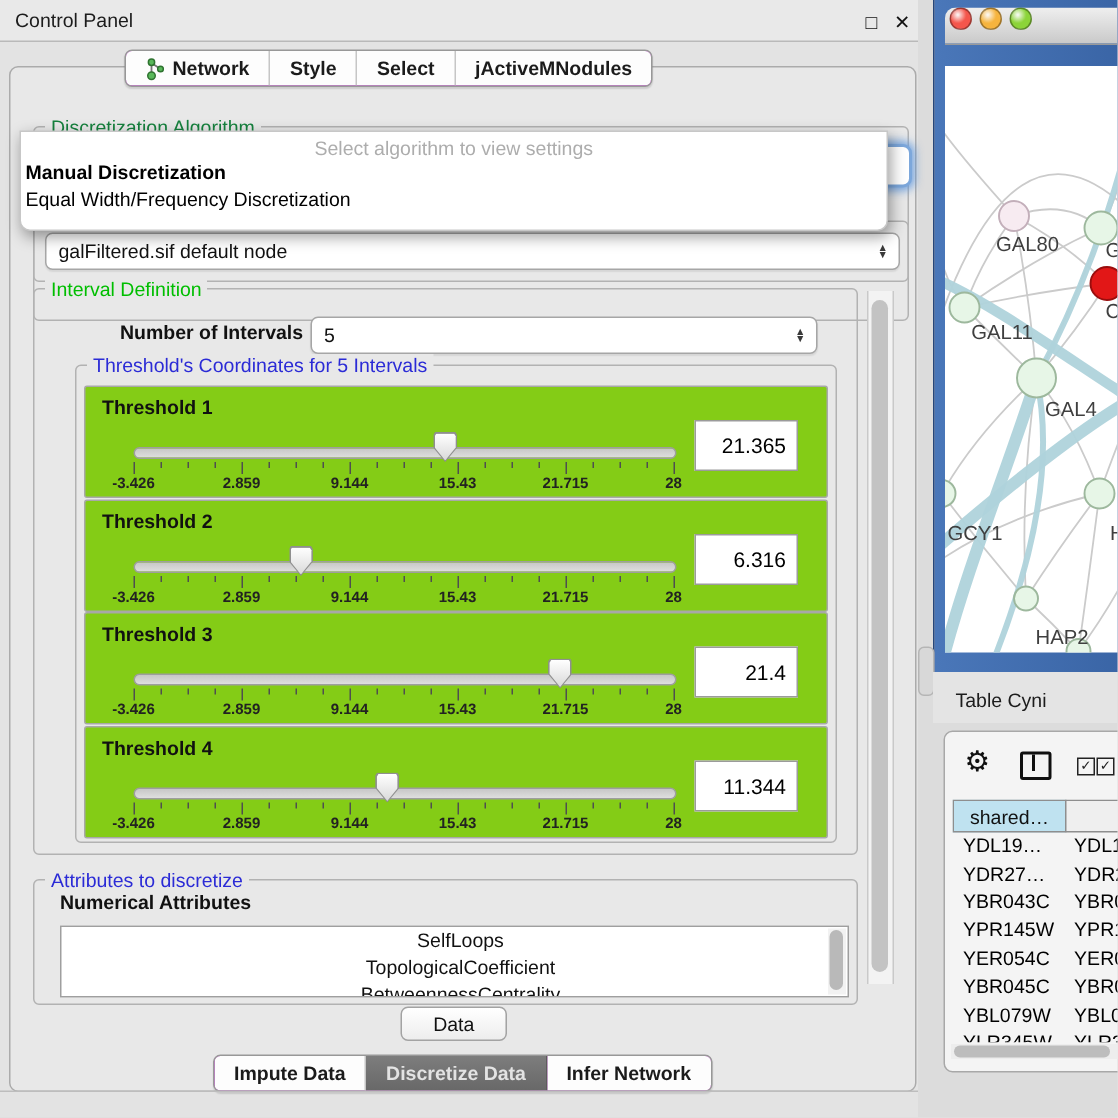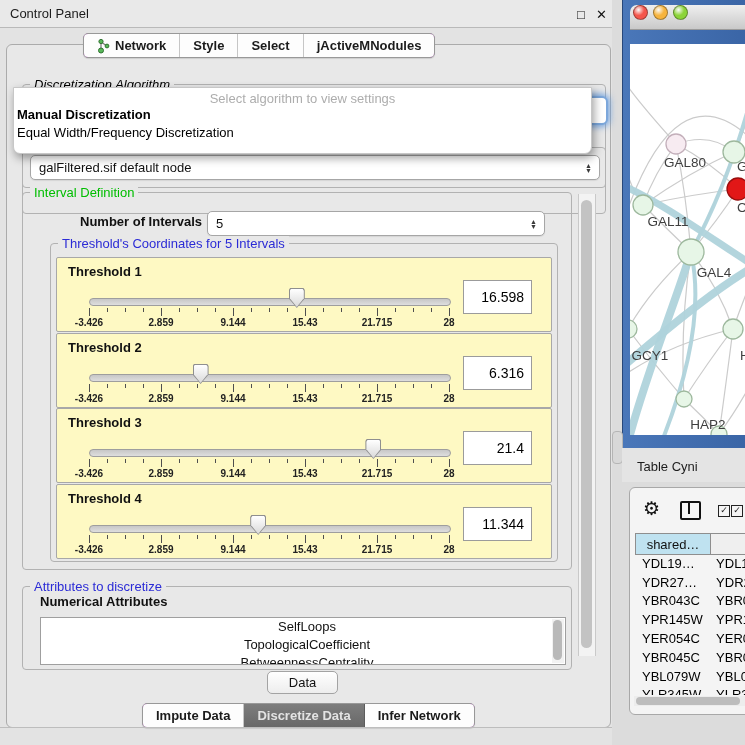--- a/index.html
+++ b/index.html
@@ -16,35 +16,35 @@
   
   .seg{position:absolute;display:flex;height:23px;background:#a21caf;border:1px solid #989898;border-radius:5px;overflow:hidden;box-shadow:0 1px 1px rgba(0,0,0,.12);}
   .seg .s{display:flex;align-items:center;gap:5px;padding:0 13px;font-size:13px;font-weight:600;color:#1b1b1b;background:#FDFDFD;border-right:1px solid #C6C6C6;white-space:nowrap;cursor:default;}
   .seg .s:last-child{border-right:none;}
   .seg .s.sel{background:linear-gradient(#7d7d7d,#686868);color:#E3E3E3;border-right-color:#5c5c5c;}
 
   
   #content-panel{left:6px;top:16px;width:603px;height:682px;border:1px solid #ABABAB;border-radius:6px;background:#E8E8E8;}
   .group{position:absolute;border:1px solid #B2B2B2;border-radius:4px;}
   .gtitle{position:absolute;top:-8px;left:7px;padding:0 4px;background:#E8E8E8;font-size:13px;white-space:nowrap;}
-  .t-gray{color:#000000;font-style:italic;} .t-dark{color:#2a2a2a;} .t-green{color:#00BE00;} .t-blue{color:#2B2BD6;}
+  .t-gray{color:#15803d;} .t-dark{color:#2a2a2a;} .t-green{color:#00BE00;} .t-blue{color:#2B2BD6;}
 
   .combo{position:absolute;background:#FFFFFF;border:1px solid #A6A6A6;border-radius:5px;display:flex;align-items:center;font-size:13px;color:#111;padding:0 8px;box-shadow:0 1px 1px rgba(0,0,0,.08);}
   .combo .arrows{position:absolute;right:7px;top:50%;transform:translateY(-50%);display:flex;flex-direction:column;line-height:5px;font-size:7px;color:#3a3a3a;}
 
   
   #algo-combo{left:30px;top:96px;width:574px;height:25px;border:2px solid #7CA7DB;box-shadow:0 0 6px 2px rgba(92,150,221,.8);border-radius:6px;background:#fff;}
 
   
   #algo-popup{left:13px;top:87px;width:577px;height:65px;background:#FFFFFF;border:1px solid #C7C7C7;border-radius:0 0 7px 7px;box-shadow:2px 4px 10px rgba(0,0,0,.38);z-index:50;}
   #algo-popup .prompt{position:absolute;left:0;top:3px;width:100%;text-align:center;font-size:13px;color:#ADADAD;}
   #algo-popup .it{position:absolute;left:3px;font-size:13px;color:#000;white-space:nowrap;}
 
   
-  .thr-box{position:absolute;border:1px solid #A8A8A8;background:#fef9c3;border-radius:2px;text-align:center;}
+  .thr-box{position:absolute;border:1px solid #A8A8A8;background:#84cc16;border-radius:2px;text-align:center;}
   .thr-label{position:absolute;left:11px;top:6px;font-size:13px;font-weight:bold;color:#111;}
   .track{position:absolute;height:6px;border:1px solid #9E9E9E;border-radius:4px;background:linear-gradient(#c7c7c7,#dedede);}
   .thumb{position:absolute;width:16px;height:20px;background:#8f8f8f;clip-path:polygon(8% 0,92% 0,100% 10%,100% 52%,50% 100%,0 52%,0 10%);}
   .thumb i{position:absolute;left:1px;top:1px;width:14px;height:18px;background:linear-gradient(#ffffff,#d9d9d9);clip-path:polygon(8% 0,92% 0,100% 10%,100% 52%,50% 100%,0 52%,0 10%);}
   .tick{position:absolute;width:1px;background:#4f4f4f;}
   .ticklab{position:absolute;font-size:10px;font-weight:bold;color:#222;transform:translateX(-50%);white-space:nowrap;}
   .vfield{position:absolute;background:#fff;border:1px solid #9B9B9B;font-size:14px;color:#000;display:flex;align-items:center;justify-content:flex-end;padding-right:7px;}
 
   
   #attr-list{left:40px;top:617px;width:524px;height:46px;background:#fff;border:1px solid #9F9F9F;overflow:hidden;}
@@ -178,21 +178,21 @@
           <div class="tick" style="left: 392px; top: 50px; height: 8px;"></div>
           <div class="ticklab" style="left: 32px; top: 59px;">-3.426</div>
           <div class="ticklab" style="left: 104px; top: 59px;">2.859</div>
           <div class="ticklab" style="left: 176px; top: 59px;">9.144</div>
           <div class="ticklab" style="left: 248px; top: 59px;">15.43</div>
           <div class="ticklab" style="left: 320px; top: 59px;">21.715</div>
           <div class="ticklab" style="left: 392px; top: 59px;">28</div>
           <div class="thumb" style="left: 231.8px; top: 30px;">
             <i></i>
           </div>
-          <div class="vfield" style="left: 406px; top: 22px; width: 60px; height: 32px;">16.598</div>
+          <div class="vfield" style="left: 406px; top: 22px; width: 60px; height: 32px;">21.365</div>
         </div>
         <div class="thr-box" style="left: 56px; top: 305px; width: 494px; height: 73px;">
           <div class="thr-label">Threshold 2</div>
           <div class="track" style="left: 32px; top: 40px; width: 360px;"></div>
           <div class="tick" style="left: 32px; top: 50px; height: 8px;"></div>
           <div class="tick" style="left: 50px; top: 50px; height: 4px;"></div>
           <div class="tick" style="left: 68px; top: 50px; height: 4px;"></div>
           <div class="tick" style="left: 86px; top: 50px; height: 4px;"></div>
           <div class="tick" style="left: 104px; top: 50px; height: 8px;"></div>
           <div class="tick" style="left: 122px; top: 50px; height: 4px;"></div>

